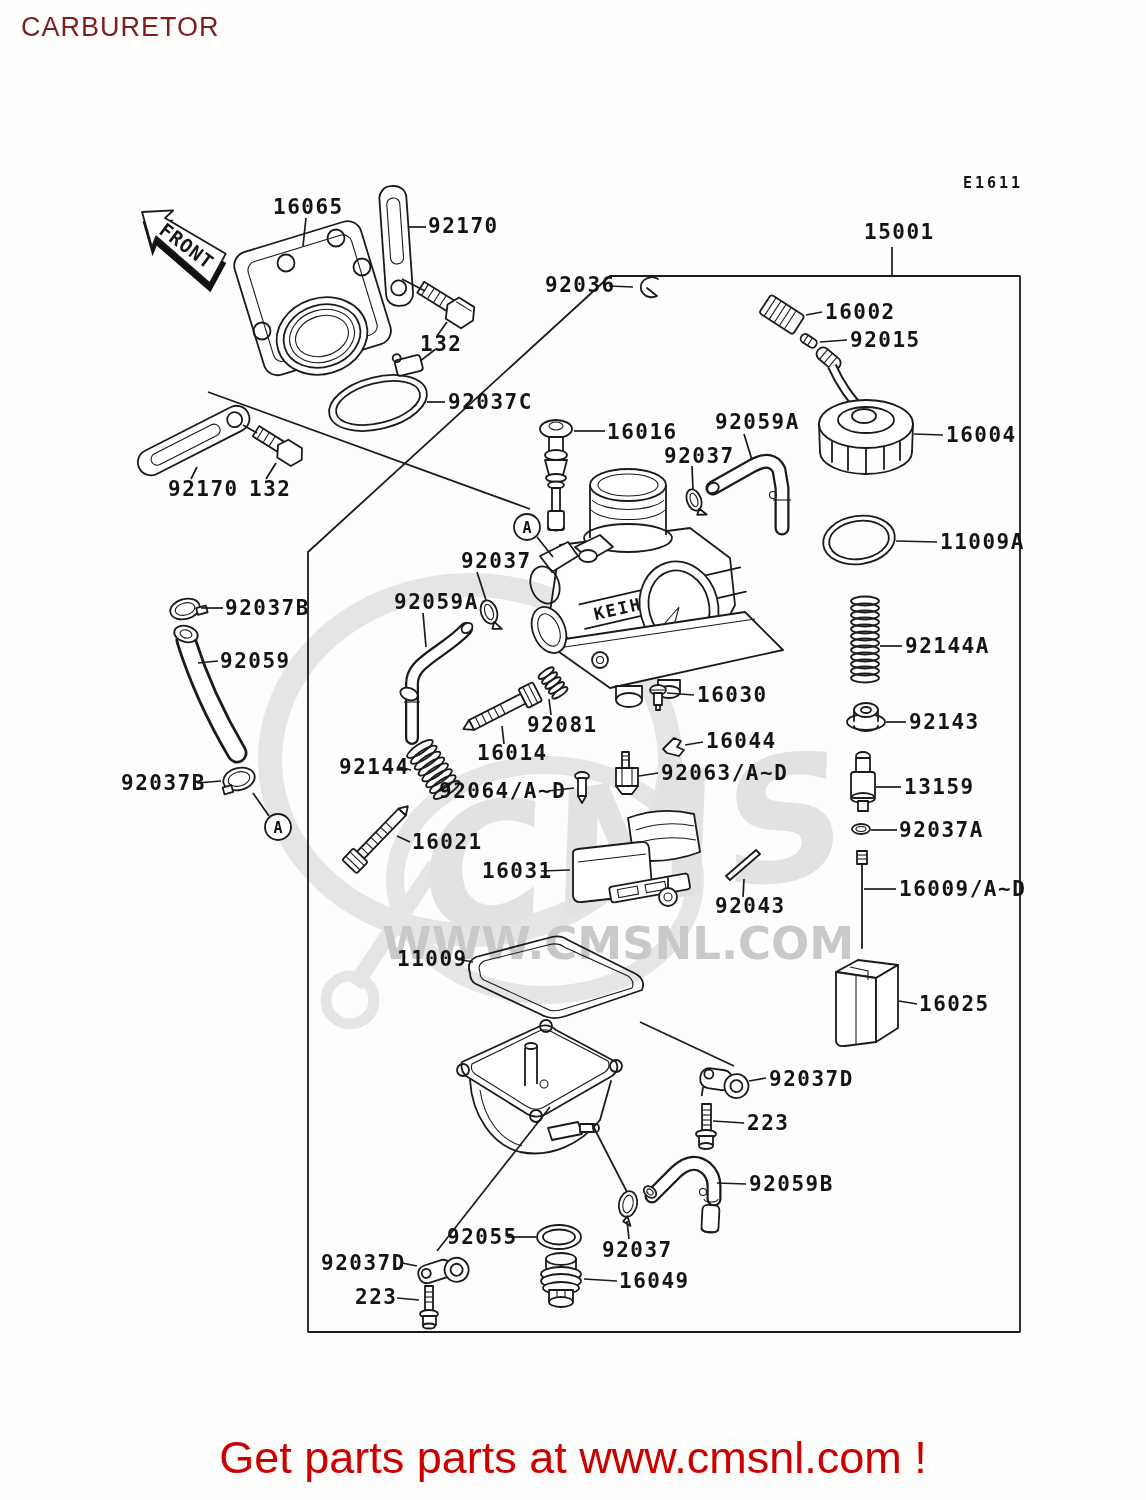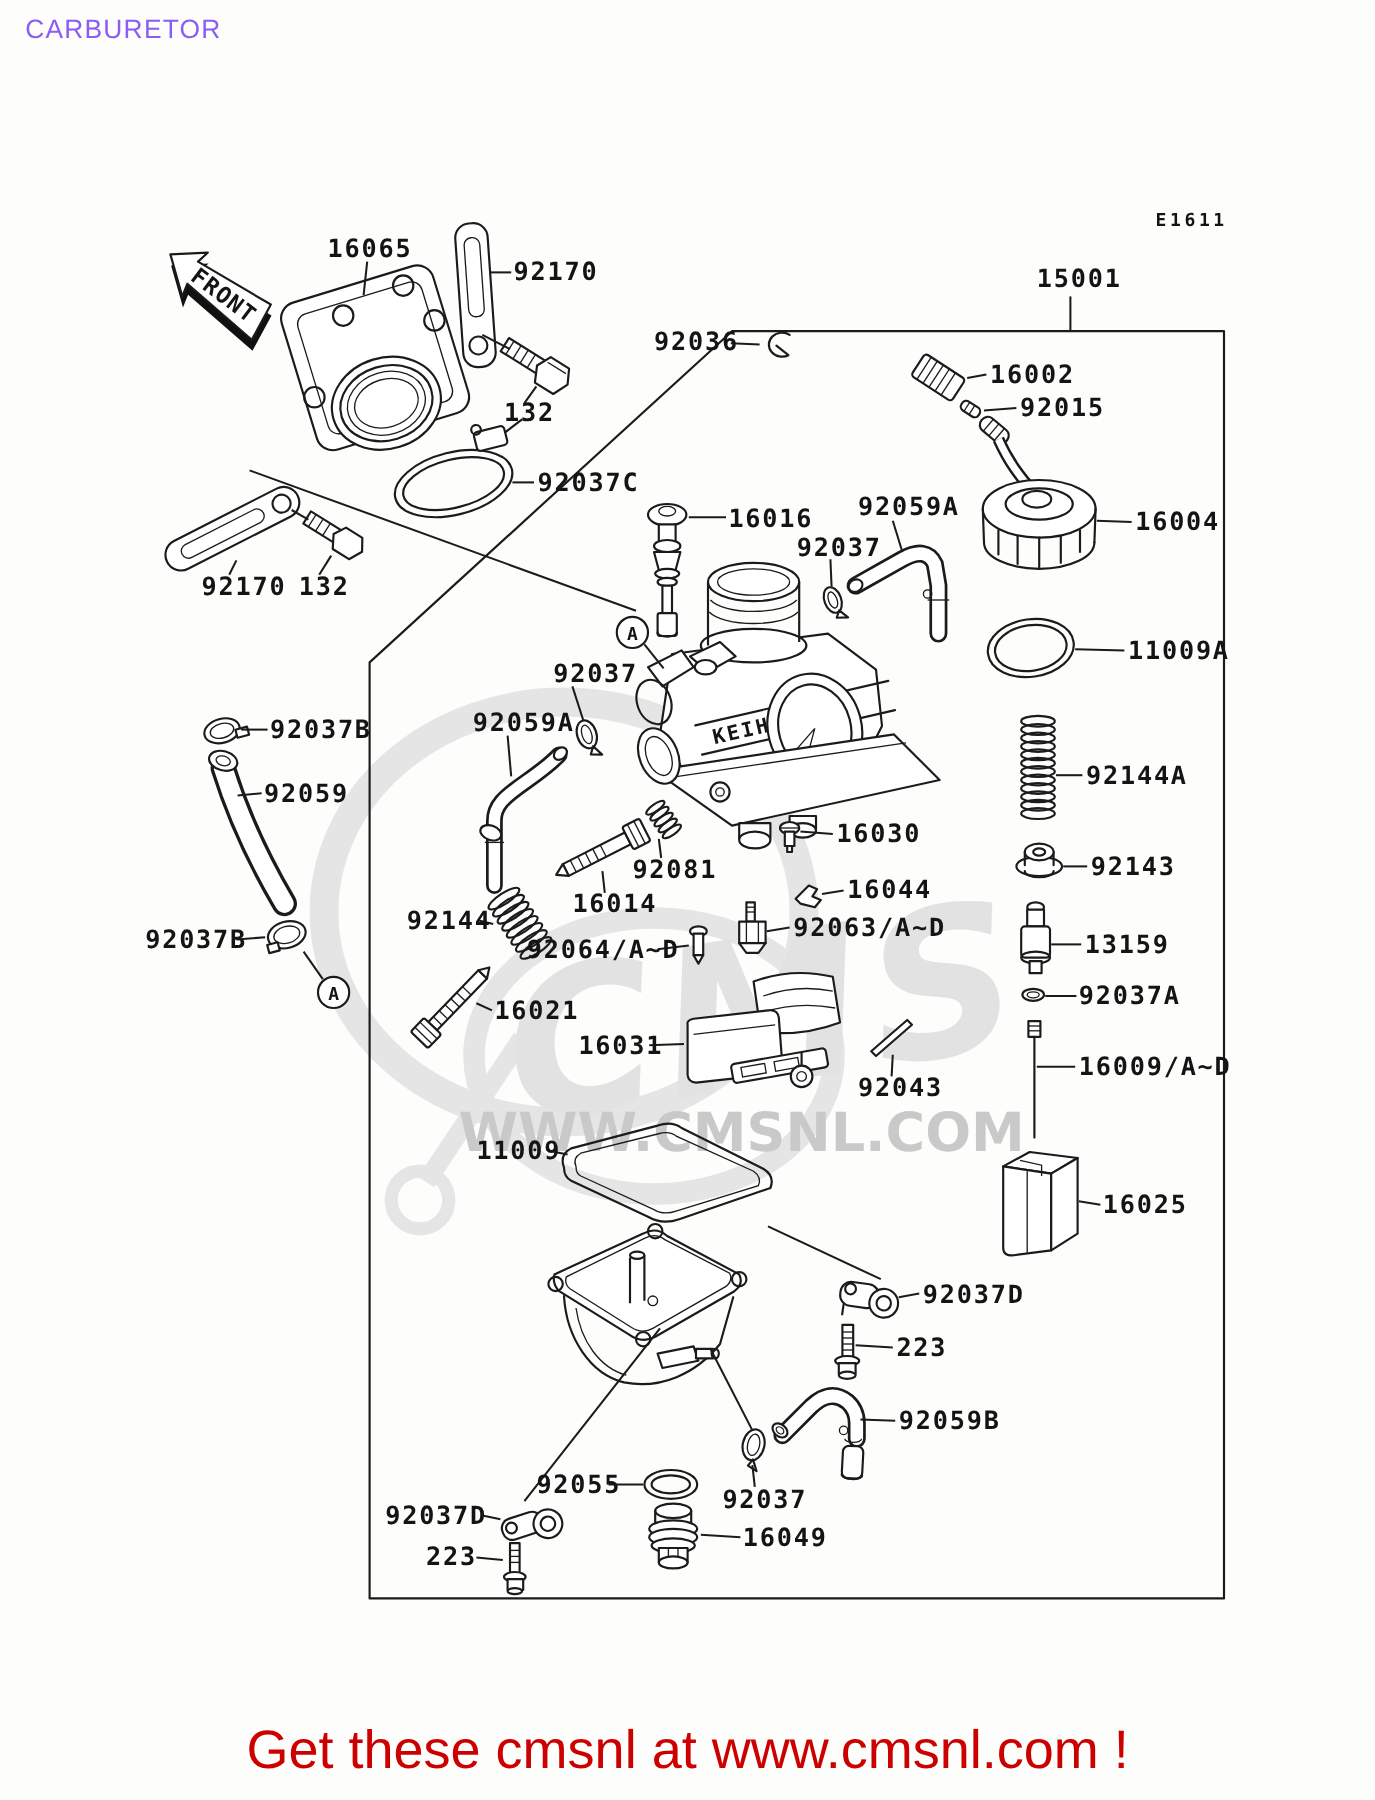--- a/index.html
+++ b/index.html
@@ -1,18 +1,18 @@
 <!DOCTYPE html>
 <html><head>
 <meta charset="utf-8">
 <style>
   html,body{margin:0;padding:0;background:#fdfdfb;}
   .page{position:relative;width:1146px;height:1500px;background:#fdfdfb;overflow:hidden;
         font-family:"Liberation Sans", sans-serif;}
-  .title{position:absolute;left:21px;top:12px;font-size:22px;color:#8b5cf6;letter-spacing:1px;}
+  .title{position:absolute;left:21px;top:12px;font-size:27px;color:#7f1d1d;letter-spacing:1px;}
   .footer{position:absolute;left:0;right:0;bottom:16px;text-align:center;color:#cc0000;
           font-size:45px;font-family:"Liberation Sans", sans-serif;}
   svg{position:absolute;left:0;top:0;}
   svg text{font-family:"DejaVu Sans Mono", monospace;font-weight:bold;fill:#141414;}
   .plbl{font-size:21px;letter-spacing:1.5px;}
   .code{font-size:15px;letter-spacing:3px;}
   .amark{font-size:15px;text-anchor:middle;}
   .brand{font-size:17px;letter-spacing:2px;}
   .front-txt{font-size:19px;letter-spacing:1px;}
   .wm-big{font-size:170px;font-style:italic;letter-spacing:6px;fill:#e2e2e2;font-family:"DejaVu Sans",sans-serif;}
@@ -572,14 +572,14 @@
       <text class="plbl" x="747" y="1130">223</text>
       <text class="plbl" x="749" y="1191">92059B</text>
       <text class="plbl" x="447" y="1244">92055</text>
       <text class="plbl" x="602" y="1257">92037</text>
       <text class="plbl" x="619" y="1288">16049</text>
       <text class="plbl" x="321" y="1270">92037D</text>
       <text class="plbl" x="355" y="1304">223</text>
     </g>
   </svg>
 
-  <div class="footer">Get these cmsnl at www.cmsnl.com !</div>
+  <div class="footer">Get parts parts at www.cmsnl.com !</div>
 </div>
 
 </body></html>

